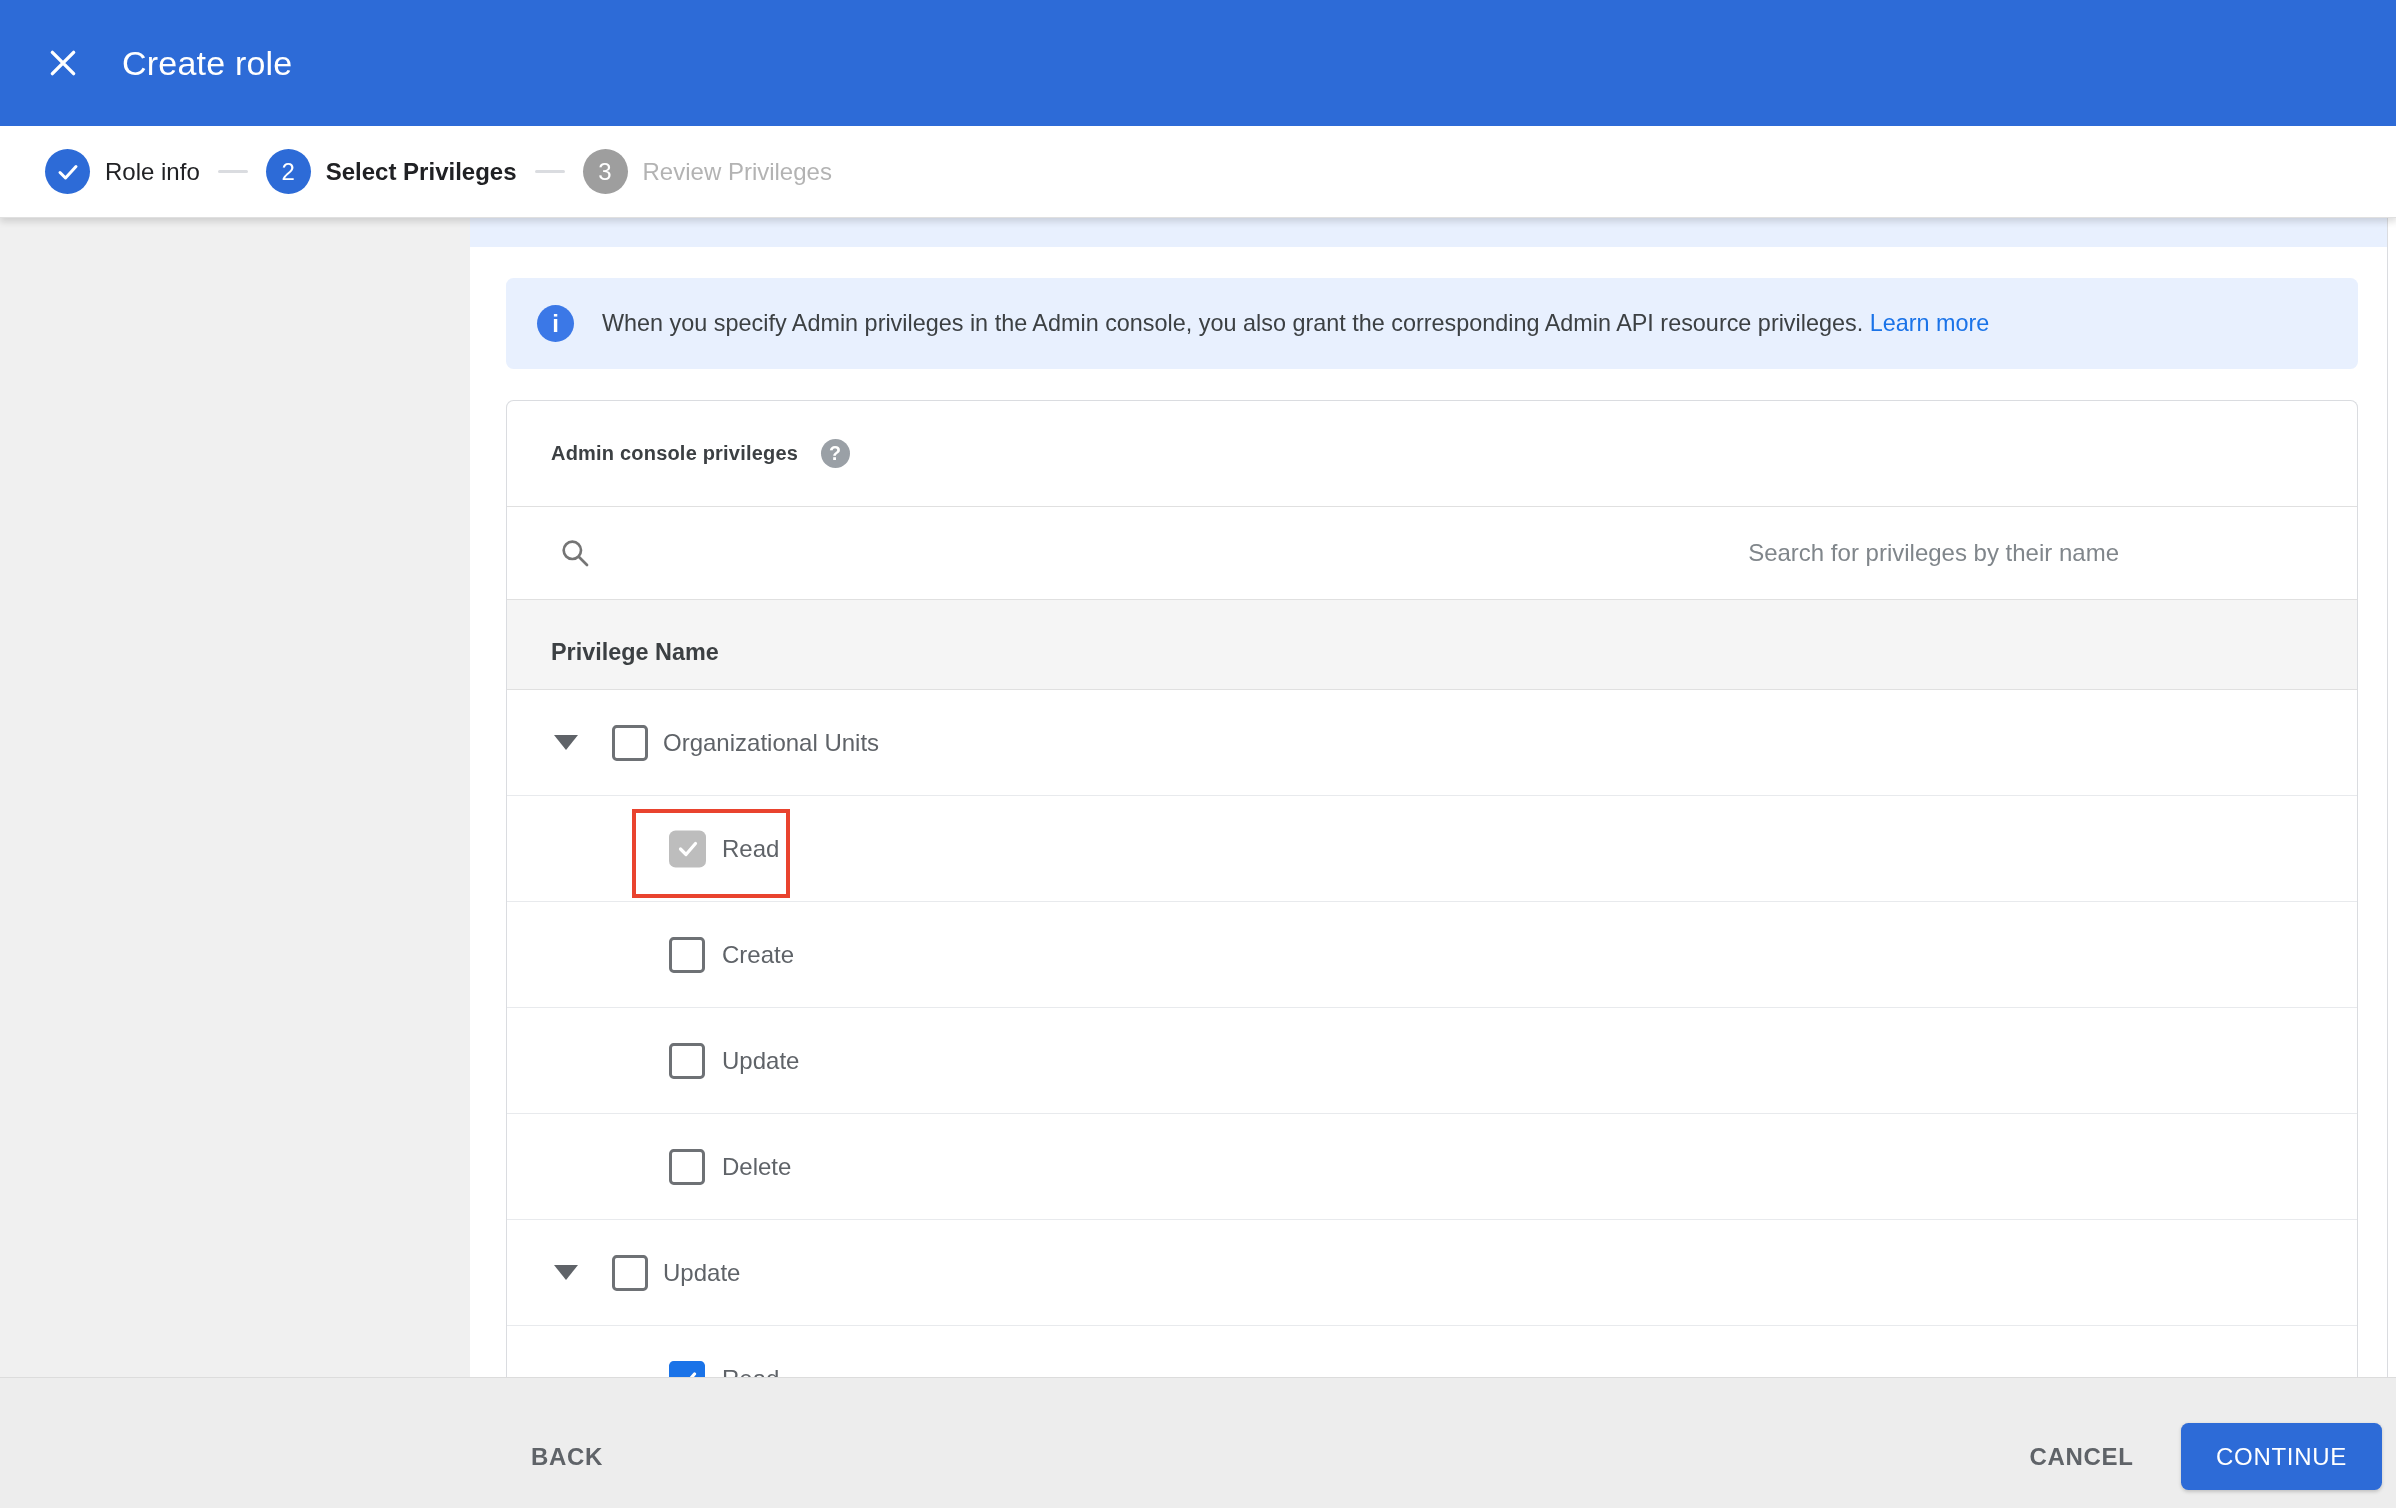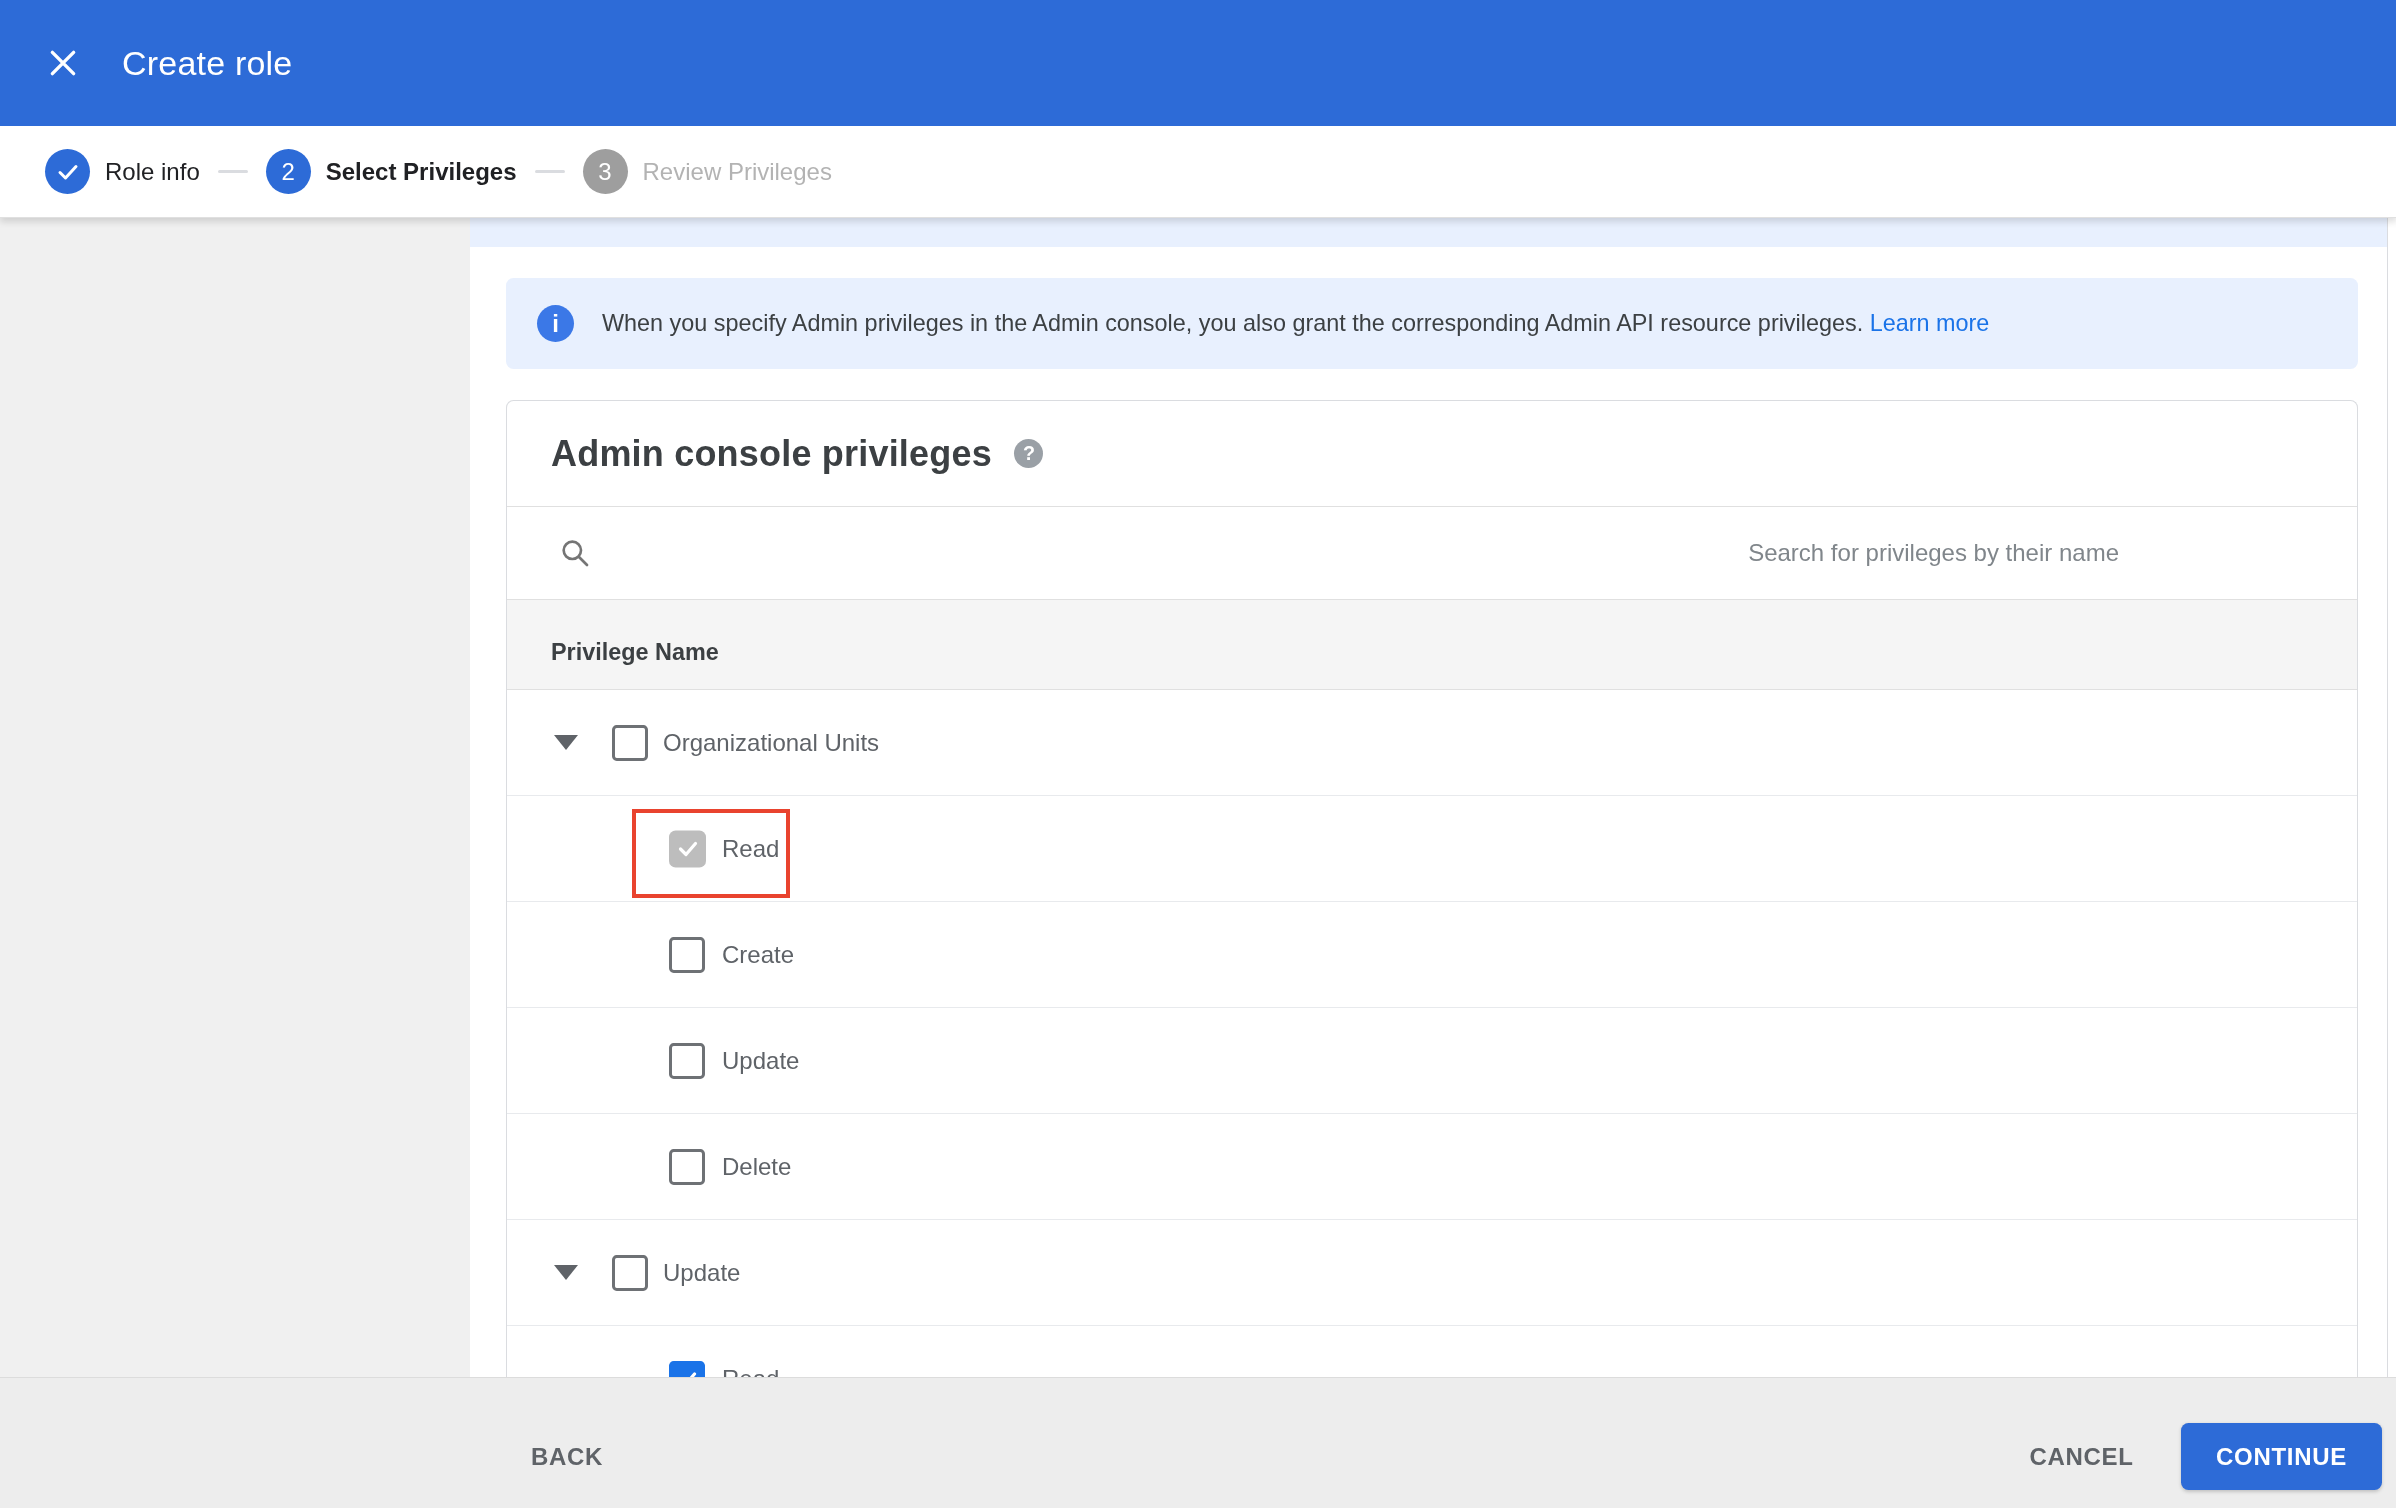--- a/index.html
+++ b/index.html
@@ -86,21 +86,21 @@
   
   .card{
     position:absolute; left:506px; top:400px; width:1852px; height:979px;
     background:#ffffff; border:0.9px solid #dadce0; border-bottom:none;
     border-radius:7.5px 7.5px 0 0; overflow:hidden; z-index:2;
   }
   .card-head{
     height:106px; border-bottom:0.9px solid #e0e0e0;
     display:flex; align-items:center; padding-left:44px;
   }
-  .card-title{ font-size:36px; font-weight:700; color:#3c4043; letter-spacing:0.2px; }
+  .card-title{ font-size:20px; font-weight:700; color:#3c4043; letter-spacing:0.2px; }
   .help-icon{
     width:29px; height:29px; border-radius:50%; background:#9aa0a6; color:#ffffff;
     font-size:19.7px; font-weight:700; margin-left:22.5px; cursor:pointer;
     display:flex; align-items:center; justify-content:center;
   }
   .search-row{ height:92px; display:flex; align-items:center; padding-left:52px; }
   .search-row svg{ width:32px; height:32px; flex:0 0 auto; }
   .search-input{
     border:none; outline:none; margin-left:29px; width:1499px;
     font-size:24px; color:#3c4043; background:transparent;
@@ -152,21 +152,21 @@
     position:absolute; top:45px; height:67px; background:transparent; border:none;
     font-family:"Liberation Sans","DejaVu Sans",sans-serif;
     font-size:24px; font-weight:700; letter-spacing:0.7px; color:#5f6368; cursor:pointer;
   }
   .back-btn{ left:506px; width:122px; text-align:center; }
   .cancel-btn{ left:2016px; width:131px; text-align:center; }
   .primary-btn{
     position:absolute; left:2181px; top:45px; width:201px; height:67px;
     background:var(--header-blue,#2d6bd7); color:#ffffff; border:none; border-radius:7.5px;
     font-family:"Liberation Sans","DejaVu Sans",sans-serif;
-    font-size:24px; font-weight:700; letter-spacing:0.7px; cursor:pointer;
+    font-size:24px; font-weight:400; letter-spacing:0.7px; cursor:pointer;
     box-shadow:0 1.9px 3.7px rgba(0,0,0,.18);
   }
 </style>
 </head>
 <body>
 
 <div class="screen">
 
   <header class="app-bar">
     <button class="close-btn">

